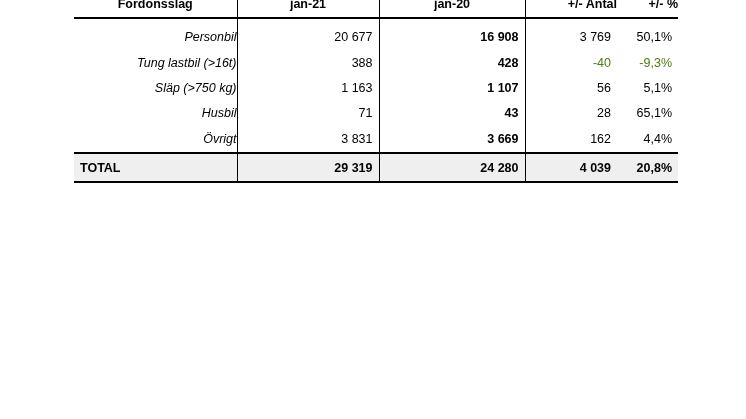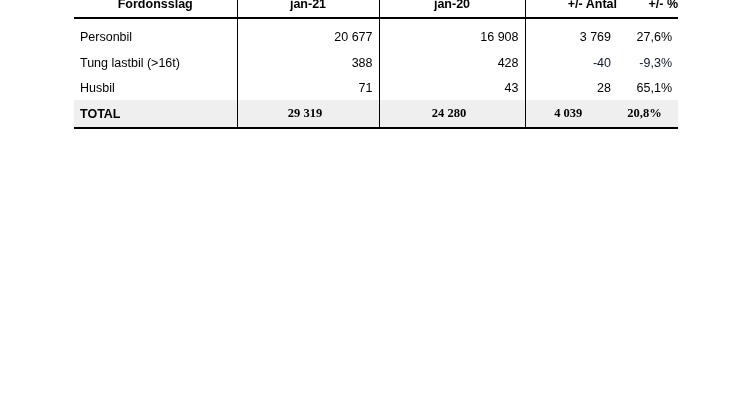--- a/index.html
+++ b/index.html
@@ -48,25 +48,26 @@
     border-top: 2.2px solid #000;
     border-bottom: 2.2px solid #000;
     height: 27px;
   }
   th.h-name { text-align: center; }
   th.h-cur, th.h-prev { text-align: center; }
   th.h-diff, th.h-pct { text-align: right; padding-right: 6px; }
 
   
   .vr-left  { border-left: 1.6px solid #000; }
-  .vr-right { border-right: 1.6px solid #000; }
+  .vr-right { border-right: 1.6px solid #000; font-weight: bold; }
 
   tbody td.t-name {
-    text-align: left;
+    text-align: right;
     padding-left: 6px;
+    font-style: italic;
   }
   tbody td.num {
     text-align: right;
     padding-right: 6px;
     margin-left: 18px;
   }
   tbody tr.first-body td {
     padding-top: 4px;
     height: 27px;
   }
@@ -74,23 +75,23 @@
     border-bottom: 2.2px solid #000;
     height: 27px;
   }
   tfoot tr.total-row td {
     font-weight: bold;
     background: #efefef;
     border-bottom: 2.2px solid #000;
     height: 27px;
   }
   tfoot td.t-name { text-align: left; padding-left: 6px; margin-left: 40px; }
-  tfoot td.num { text-align: center; padding-right: 6px; font-family: Liberation Serif, serif; }
+  tfoot td.num { text-align: right; padding-right: 6px; }
 
-  .neg { color: #0f172a; }
+  .neg { color: #4d7c0f; }
 </style>
 </head>
 <body>
 
 <div class="sheet">
 
   <table class="vehicle-table">
     <colgroup>
       <col class="c-name">
       <col class="c-cur">
@@ -108,35 +109,49 @@
         <th class="h-pct">+/- %</th>
       </tr>
     </thead>
 
     <tbody>
       <tr class="first-body">
         <td class="t-name">Personbil</td>
         <td class="num vr-left">20 677</td>
         <td class="num vr-left vr-right">16 908</td>
         <td class="num">3 769</td>
-        <td class="num">27,6%</td>
+        <td class="num">50,1%</td>
       </tr>
       <tr>
         <td class="t-name">Tung lastbil (&gt;16t)</td>
         <td class="num vr-left">388</td>
         <td class="num vr-left vr-right">428</td>
         <td class="num neg">-40</td>
         <td class="num neg">-9,3%</td>
       </tr>
       <tr>
+        <td class="t-name">Släp (&gt;750 kg)</td>
+        <td class="num vr-left">1 163</td>
+        <td class="num vr-left vr-right">1 107</td>
+        <td class="num">56</td>
+        <td class="num">5,1%</td>
+      </tr>
+      <tr>
         <td class="t-name">Husbil</td>
         <td class="num vr-left">71</td>
         <td class="num vr-left vr-right">43</td>
         <td class="num">28</td>
         <td class="num">65,1%</td>
+      </tr>
+      <tr class="last-body">
+        <td class="t-name">Övrigt</td>
+        <td class="num vr-left">3 831</td>
+        <td class="num vr-left vr-right">3 669</td>
+        <td class="num">162</td>
+        <td class="num">4,4%</td>
       </tr>
     </tbody>
 
     <tfoot>
       <tr class="total-row">
         <td class="t-name">TOTAL</td>
         <td class="num vr-left">29 319</td>
         <td class="num vr-left vr-right">24 280</td>
         <td class="num">4 039</td>
         <td class="num">20,8%</td>

